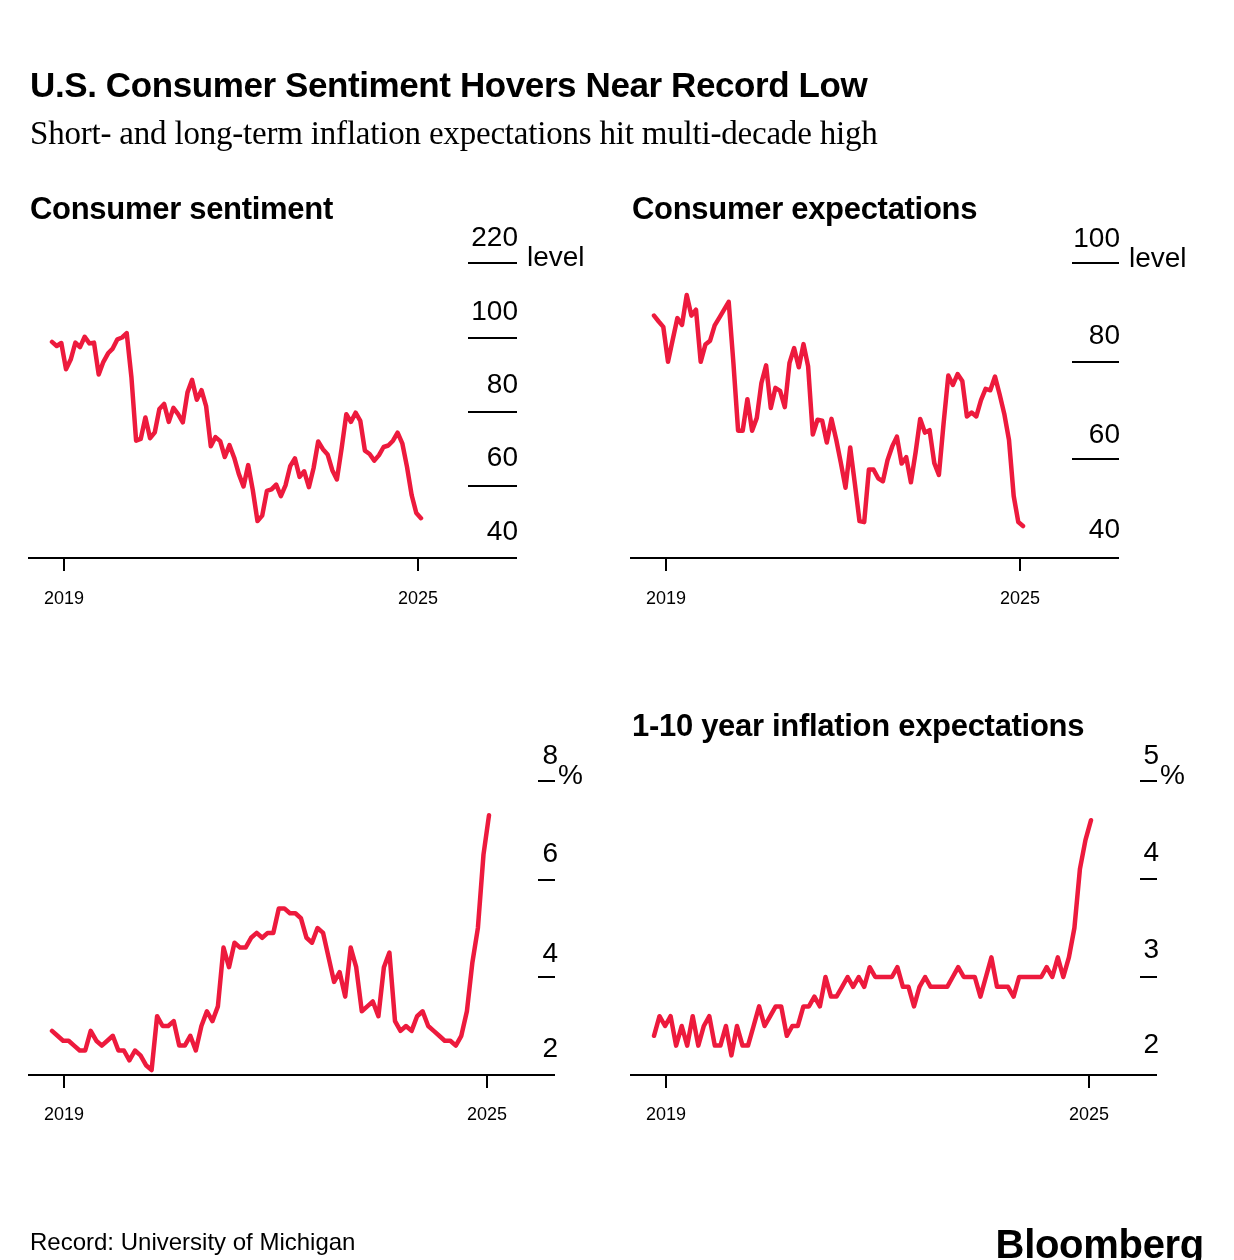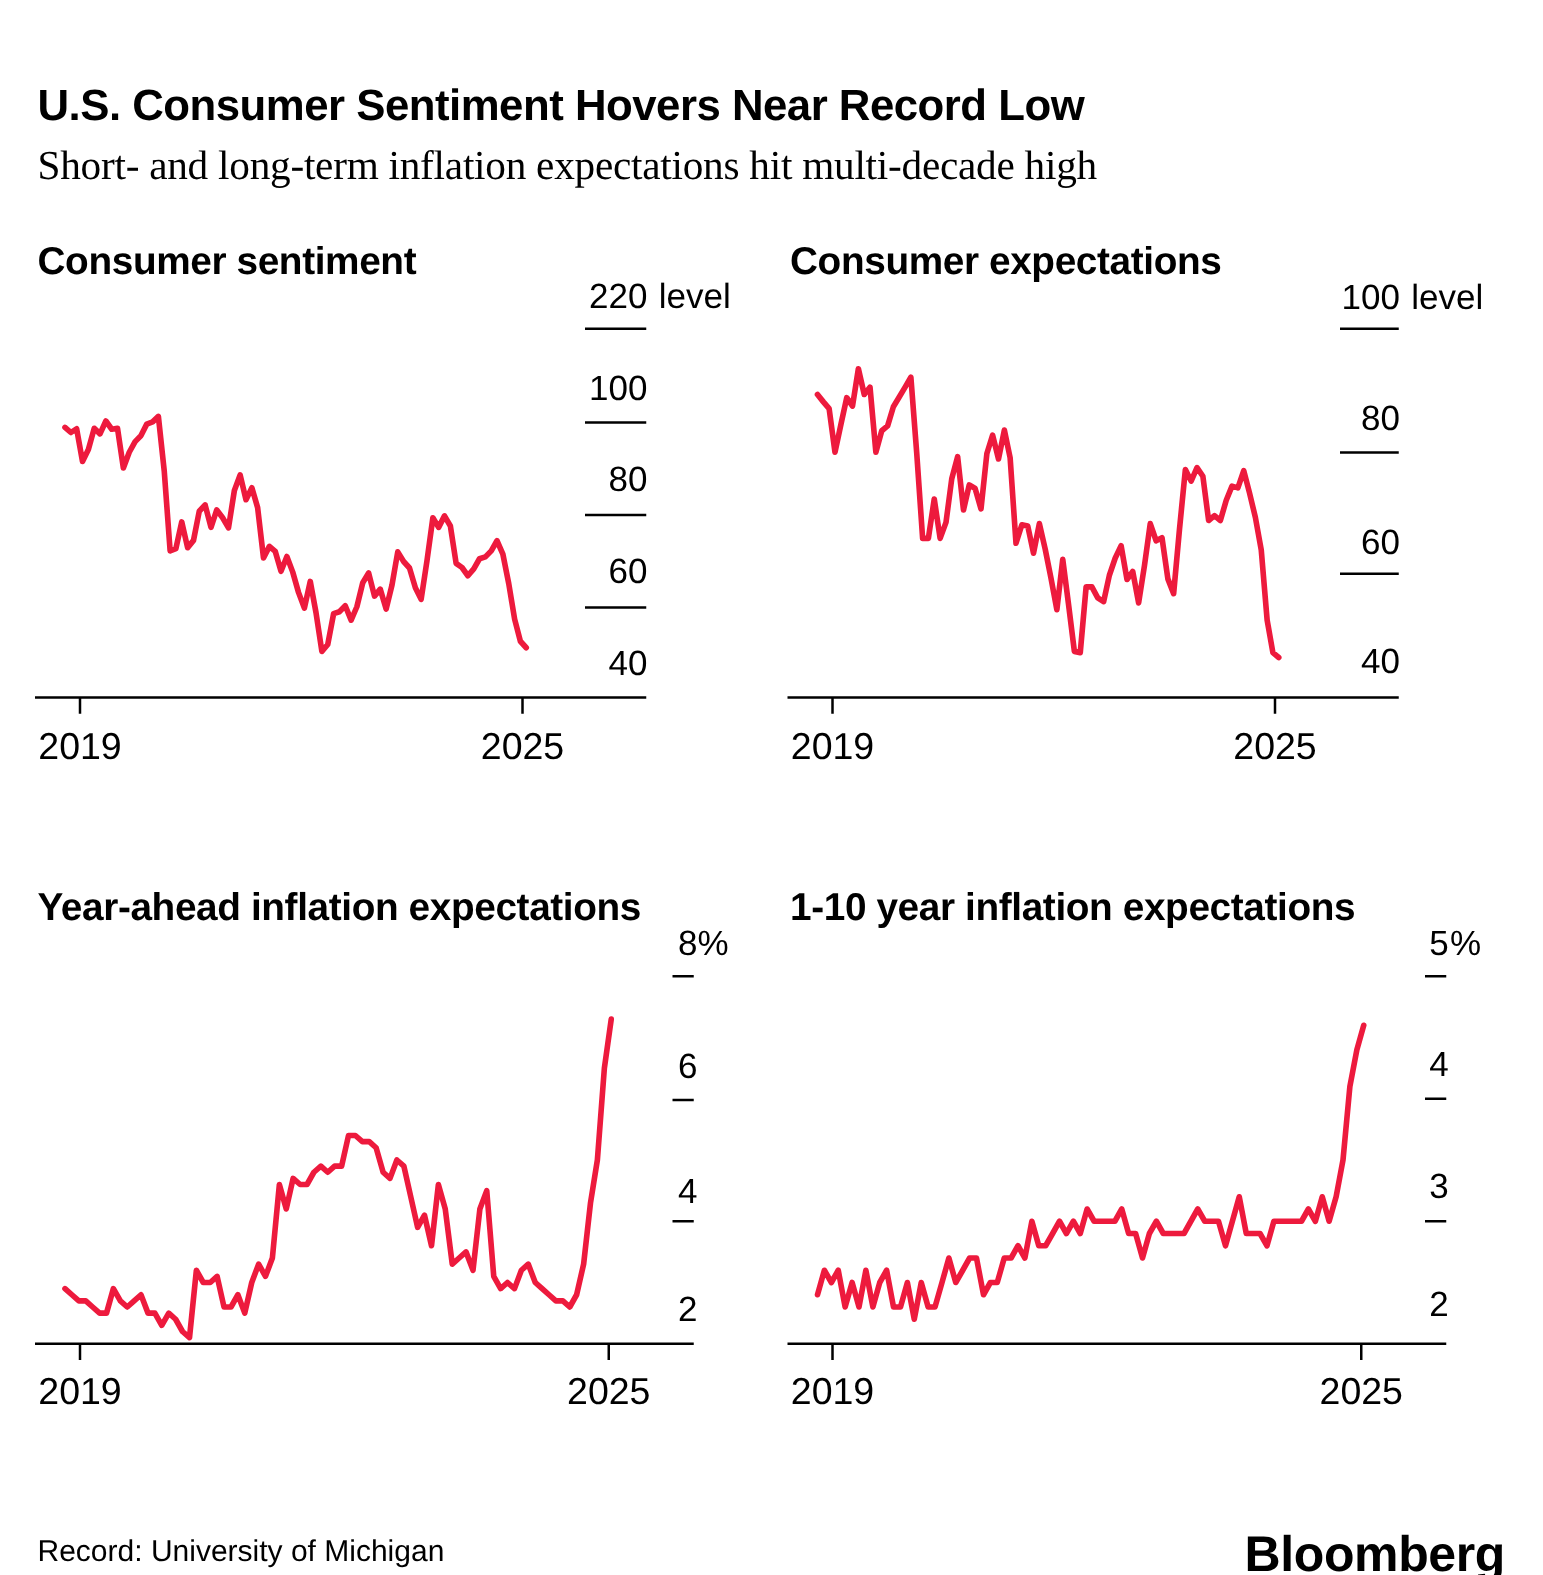--- a/index.html
+++ b/index.html
@@ -5,38 +5,37 @@
   html,body{margin:0;padding:0;background:#fff;}
   .canvas{
     position:relative;width:1234px;height:1260px;background:#ffffff;
     font-family:"Liberation Sans","DejaVu Sans",sans-serif;color:#000;overflow:hidden;
   }
   .abs{position:absolute;}
   .page-title{font-size:35px;font-weight:700;letter-spacing:-0.4px;line-height:1;white-space:nowrap;}
   .page-subtitle{font-size:33px;font-weight:400;letter-spacing:-0.2px;line-height:1;white-space:nowrap;font-family:Liberation Serif, serif;}
   .ptitle{font-size:31px;font-weight:700;letter-spacing:-0.3px;line-height:1;white-space:nowrap;}
   .ylab{position:absolute;font-size:28px;line-height:28px;text-align:right;white-space:nowrap;}
-  .ysuf{position:absolute;font-size:28px;line-height:28px;white-space:nowrap;}
+  .ysuf{position:absolute;font-size:28px;line-height:28px;white-space:nowrap;margin-top:20px;}
   .ysuf.word{margin-left:9px;}
-  .xlab{position:absolute;font-size:30px;line-height:28px;transform:translateX(-50%);white-space:nowrap;}
+  .xlab{position:absolute;font-size:18px;line-height:28px;transform:translateX(-50%);white-space:nowrap;}
   .source{font-size:24px;line-height:1;white-space:nowrap;}
   .brand{font-size:40px;font-weight:700;letter-spacing:-0.3px;line-height:1;white-space:nowrap;}
   svg{position:absolute;left:0;top:0;}
 </style>
 </head>
 <body>
 
 <div class="canvas">
 
   <h1 class="abs page-title" style="left:30px;top:44px;">U.S. Consumer Sentiment Hovers Near Record Low</h1>
   <p class="abs page-subtitle" style="left:30px;top:84px;">Short- and long-term inflation expectations hit multi-decade high</p>
 
   <h2 class="abs ptitle" style="left:30px;top:167px;">Consumer sentiment</h2>
   <h2 class="abs ptitle" style="left:632px;top:167px;">Consumer expectations</h2>
-  <h2 class="abs ptitle" style="left:30px;top:684px;">Year-ahead inflation expectations</h2>
   <h2 class="abs ptitle" style="left:632px;top:684px;">1-10 year inflation expectations</h2>
 
   <svg id="charts" width="1234" height="1260">
       <line x1="28" y1="558" x2="517" y2="558" stroke="#000000" stroke-width="2"></line>
       <line x1="64" y1="558" x2="64" y2="571" stroke="#000000" stroke-width="2"></line>
       <line x1="418" y1="558" x2="418" y2="571" stroke="#000000" stroke-width="2"></line>
       <line x1="468" y1="263" x2="517" y2="263" stroke="#000000" stroke-width="2"></line>
       <line x1="468" y1="338" x2="517" y2="338" stroke="#000000" stroke-width="2"></line>
       <line x1="468" y1="412" x2="517" y2="412" stroke="#000000" stroke-width="2"></line>
       <line x1="468" y1="486" x2="517" y2="486" stroke="#000000" stroke-width="2"></line>

